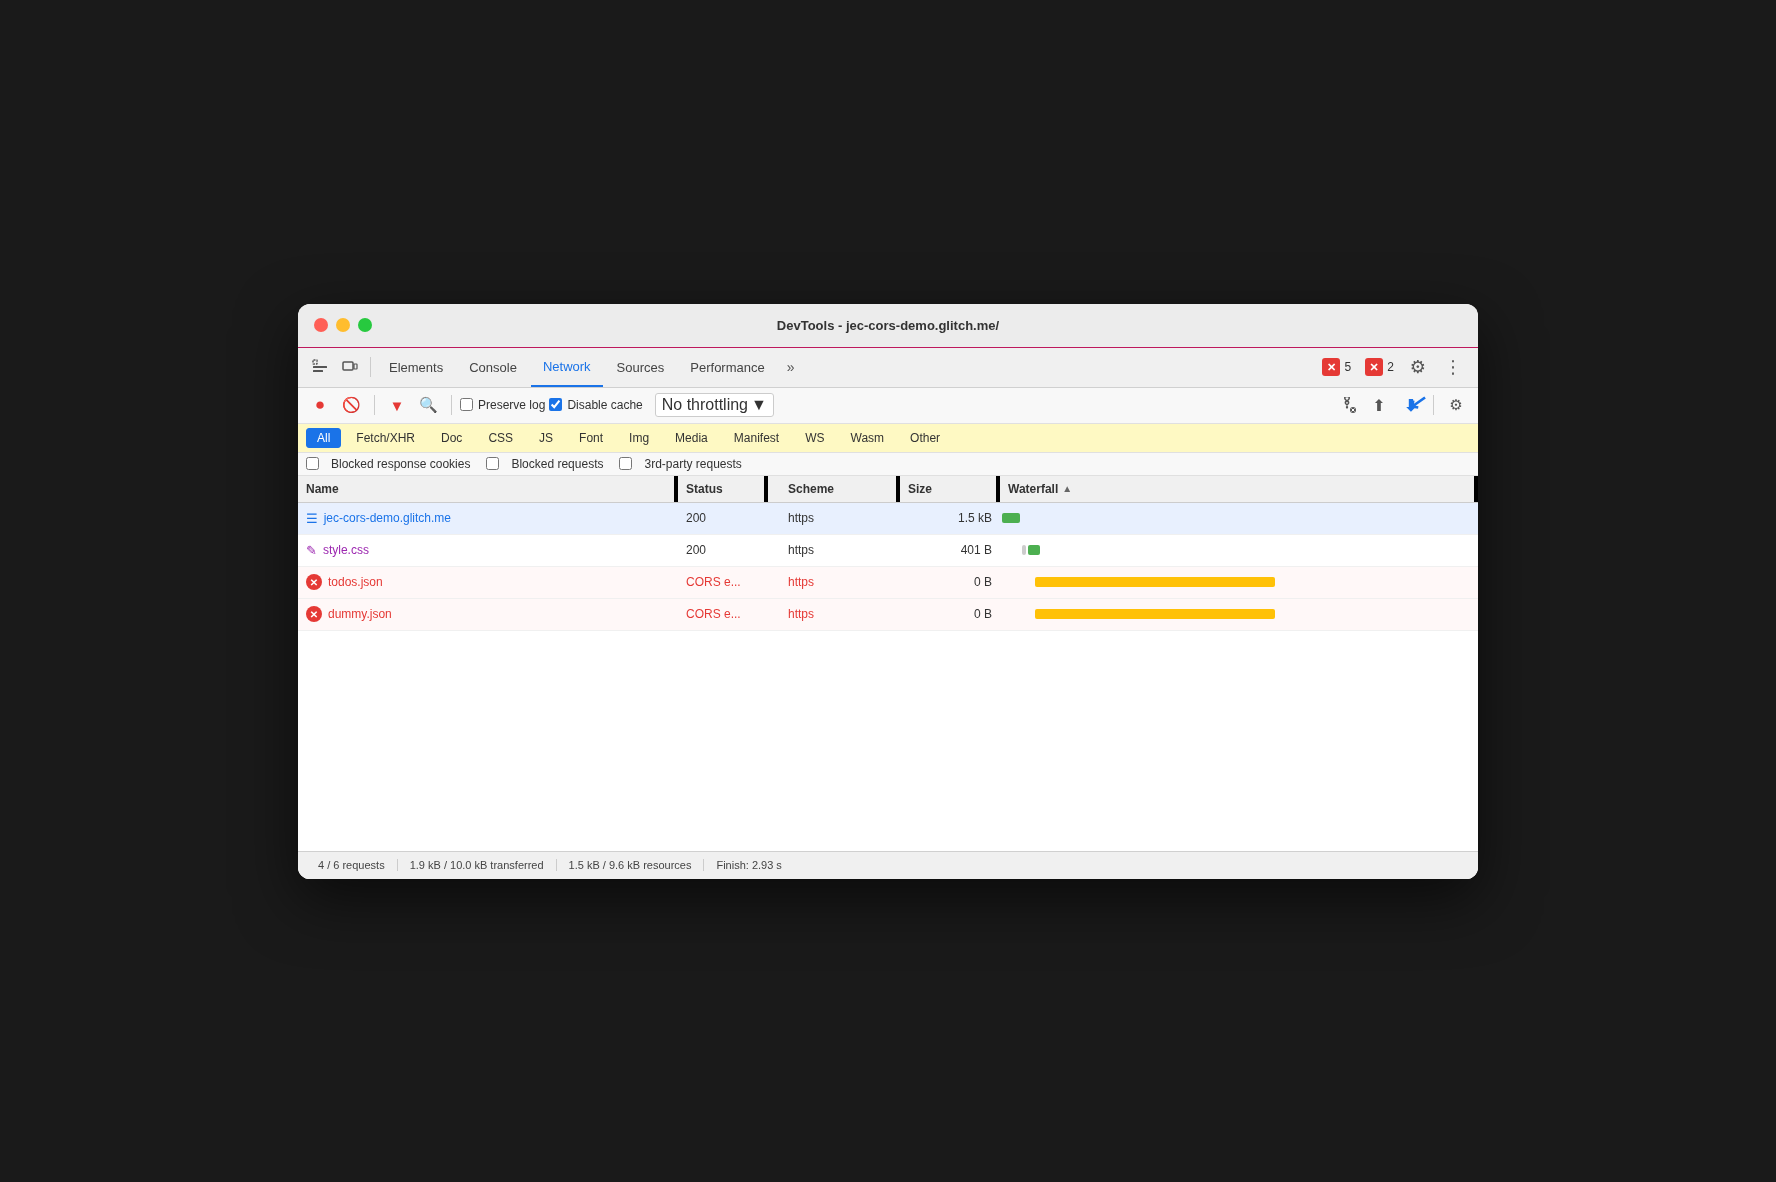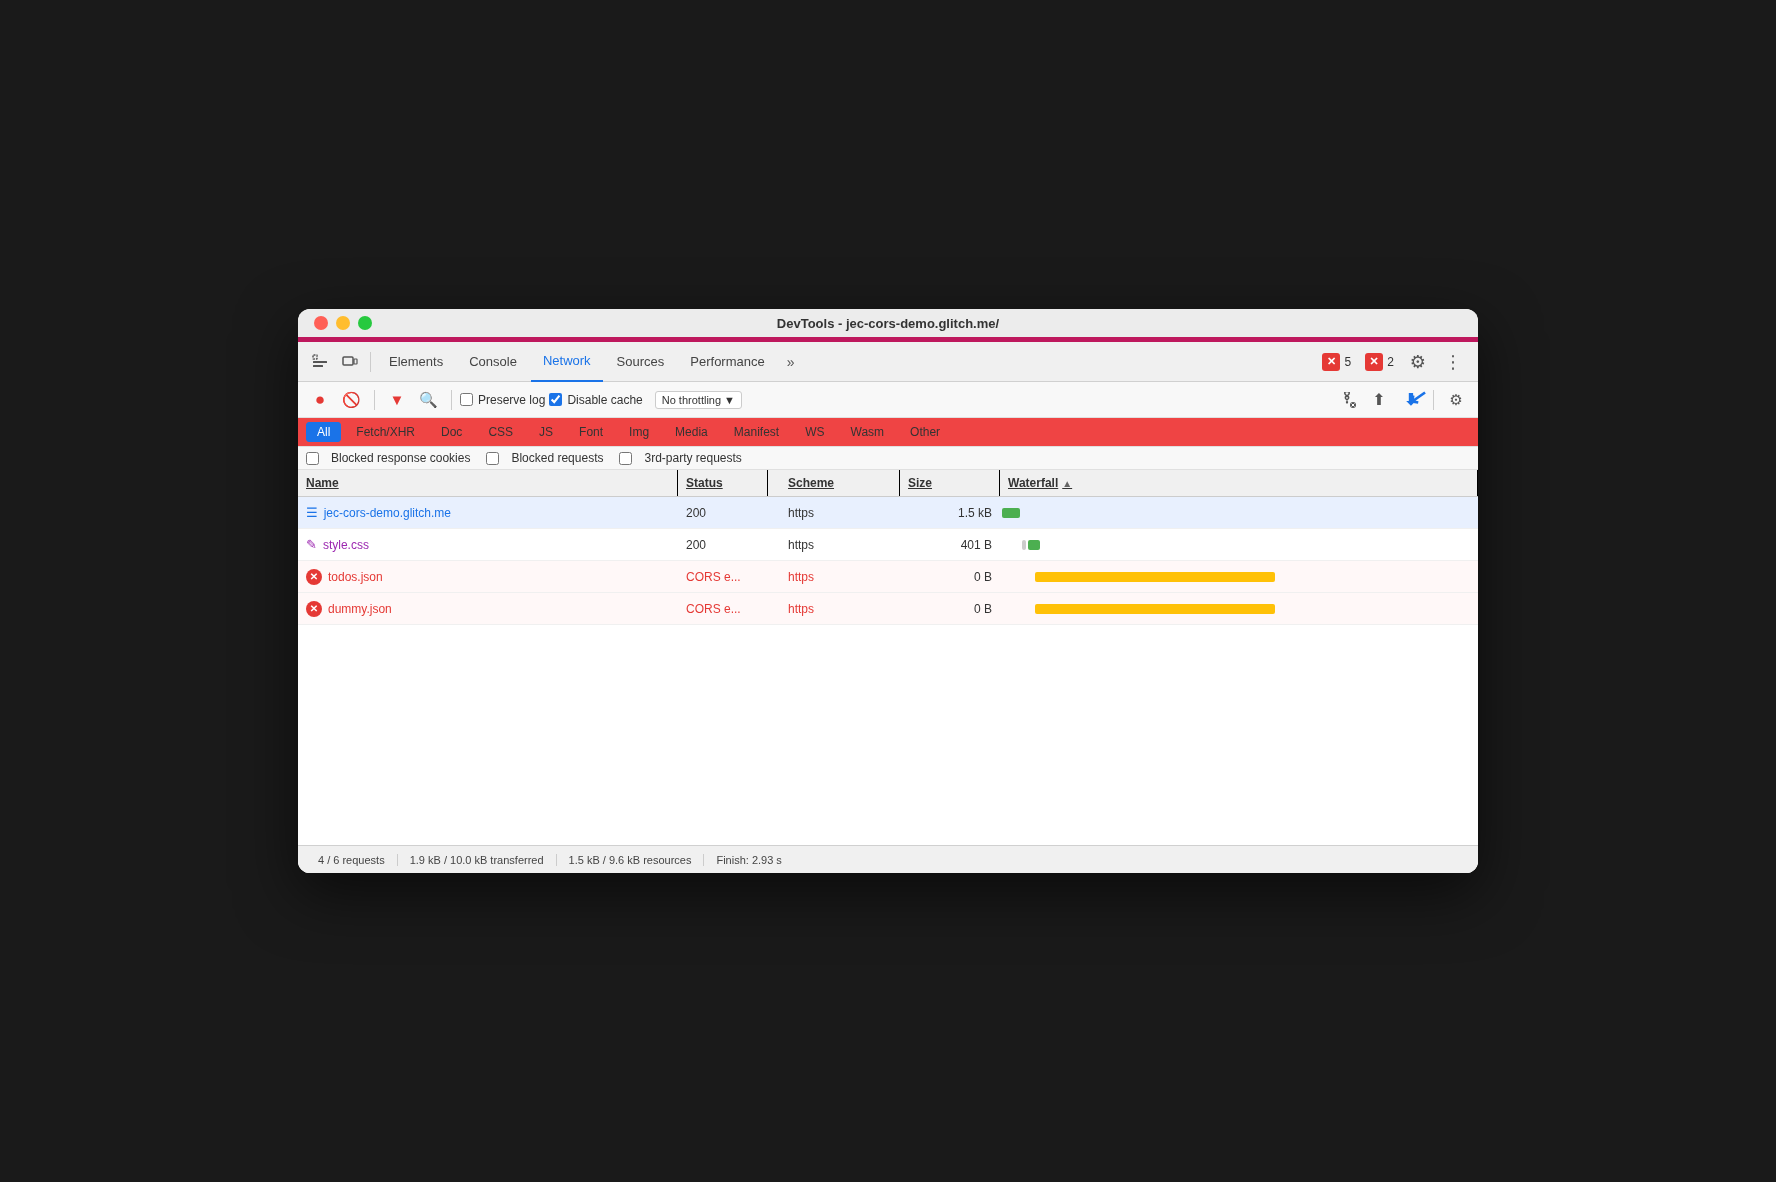--- a/index.html
+++ b/index.html
@@ -13,26 +13,26 @@
     }
     .window {
       width: 1180px;
       background: #f5f5f0;
       border-radius: 12px;
       box-shadow: 0 20px 60px rgba(0,0,0,0.6);
       overflow: hidden;
     }
     .title-bar {
       background: #ececec;
-      height: 33px;
+      height: 44px;
       display: flex;
       align-items: center;
       justify-content: center;
       position: relative;
-      border-bottom: 5px solid #be185d;
+      border-bottom: 1px solid #be185d;
     }
     .window-controls {
       position: absolute;
       left: 16px;
       display: flex;
       gap: 8px;
     }
     .wc { width: 14px; height: 14px; border-radius: 50%; }
     .wc-close { background: #ff5f56; }
     .wc-min { background: #ffbd2e; }
@@ -150,21 +150,21 @@
       gap: 5px;
       font-size: 12px;
       color: #333;
       cursor: pointer;
     }
     .checkbox-label input { cursor: pointer; }
     .throttle-select {
       display: flex;
       align-items: center;
       gap: 3px;
-      font-size: 11px;
+      font-size: 16px;
       color: #333;
       cursor: pointer;
       padding: 2px 6px;
       border: 1px solid #ccc;
       border-radius: 3px;
       background: white;
     }
     .toolbar-spacer { flex: 1; }
     
     .filter-bar {
@@ -192,21 +192,21 @@
       font-size: 12px;
       color: #333;
       cursor: pointer;
     }
     
     .type-filters {
       display: flex;
       align-items: center;
       padding: 4px 8px;
       border-bottom: 1px solid #e0e0e0;
-      background: #ef4444;
+      background: #fef9c3;
       gap: 4px;
     }
     .type-btn {
       padding: 2px 10px;
       font-size: 12px;
       border: 1px solid transparent;
       border-radius: 3px;
       cursor: pointer;
       background: none;
       color: #333;
@@ -243,22 +243,21 @@
       background: #f0f0f0;
       border-bottom: 1px solid #ccc;
       position: sticky;
       top: 0;
     }
     .net-col {
       padding: 6px 8px;
       font-size: 12px;
       font-weight: 600;
       color: #333;
-      border-right: 1px solid #000000;
-      text-decoration: underline;
+      border-right: 4px solid #000000;
     }
     .col-name { width: 380px; }
     .col-status { width: 90px; }
     .col-scheme { width: 120px; margin-left: 12px; }
     .col-size { width: 100px; }
     .col-waterfall { flex: 1; display: flex; align-items: center; gap: 4px; }
     .sort-arrow { font-size: 10px; color: #666; }
     .net-row {
       display: flex;
       border-bottom: 1px solid #f0f0f0;

